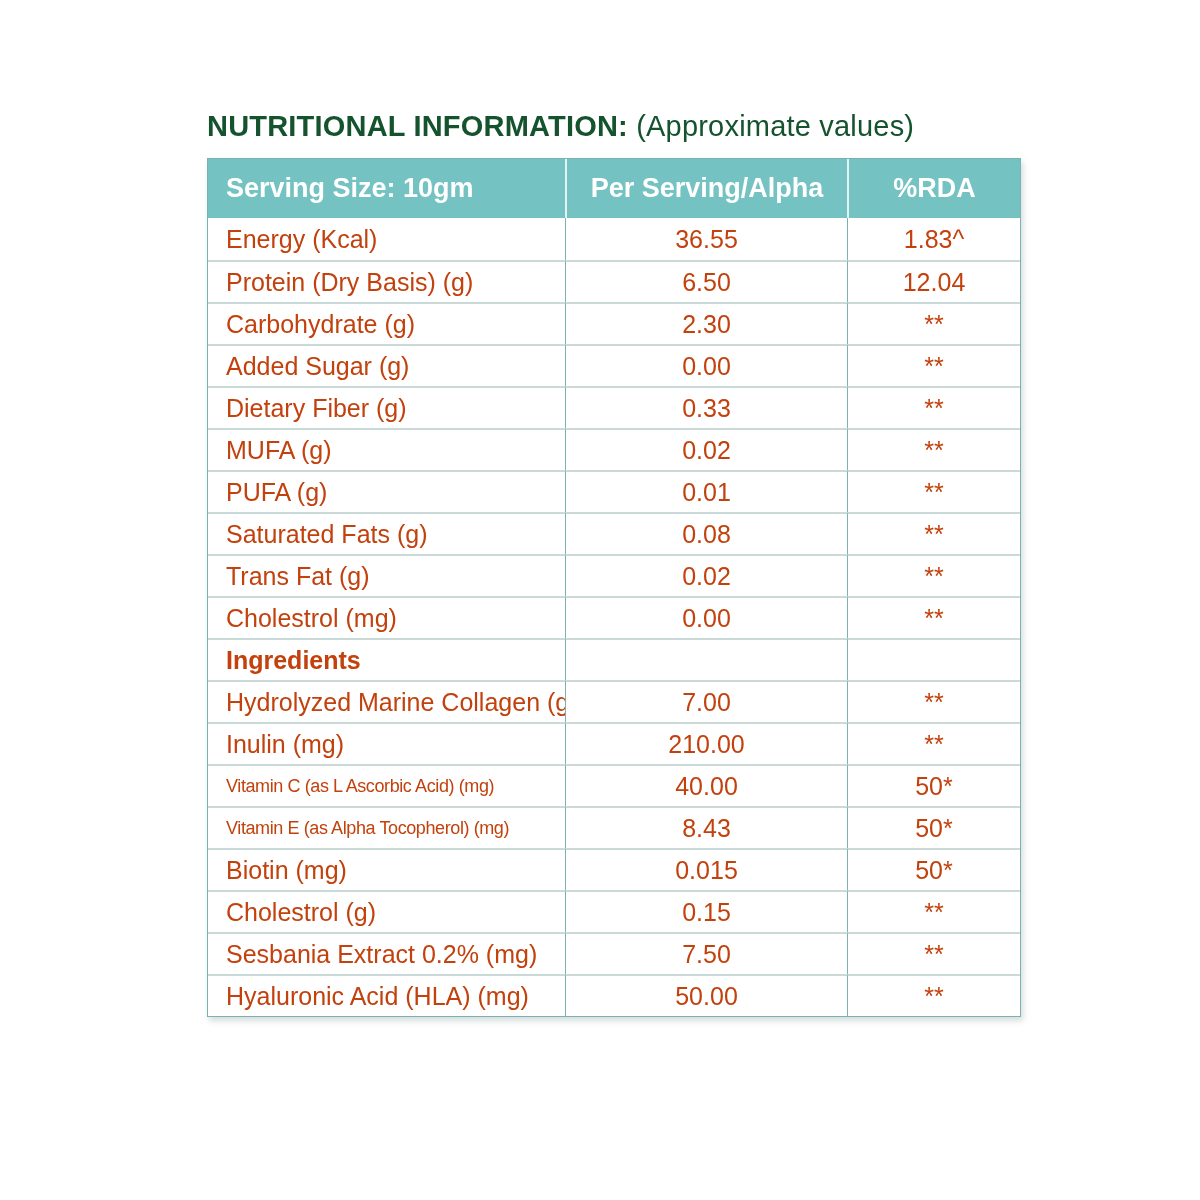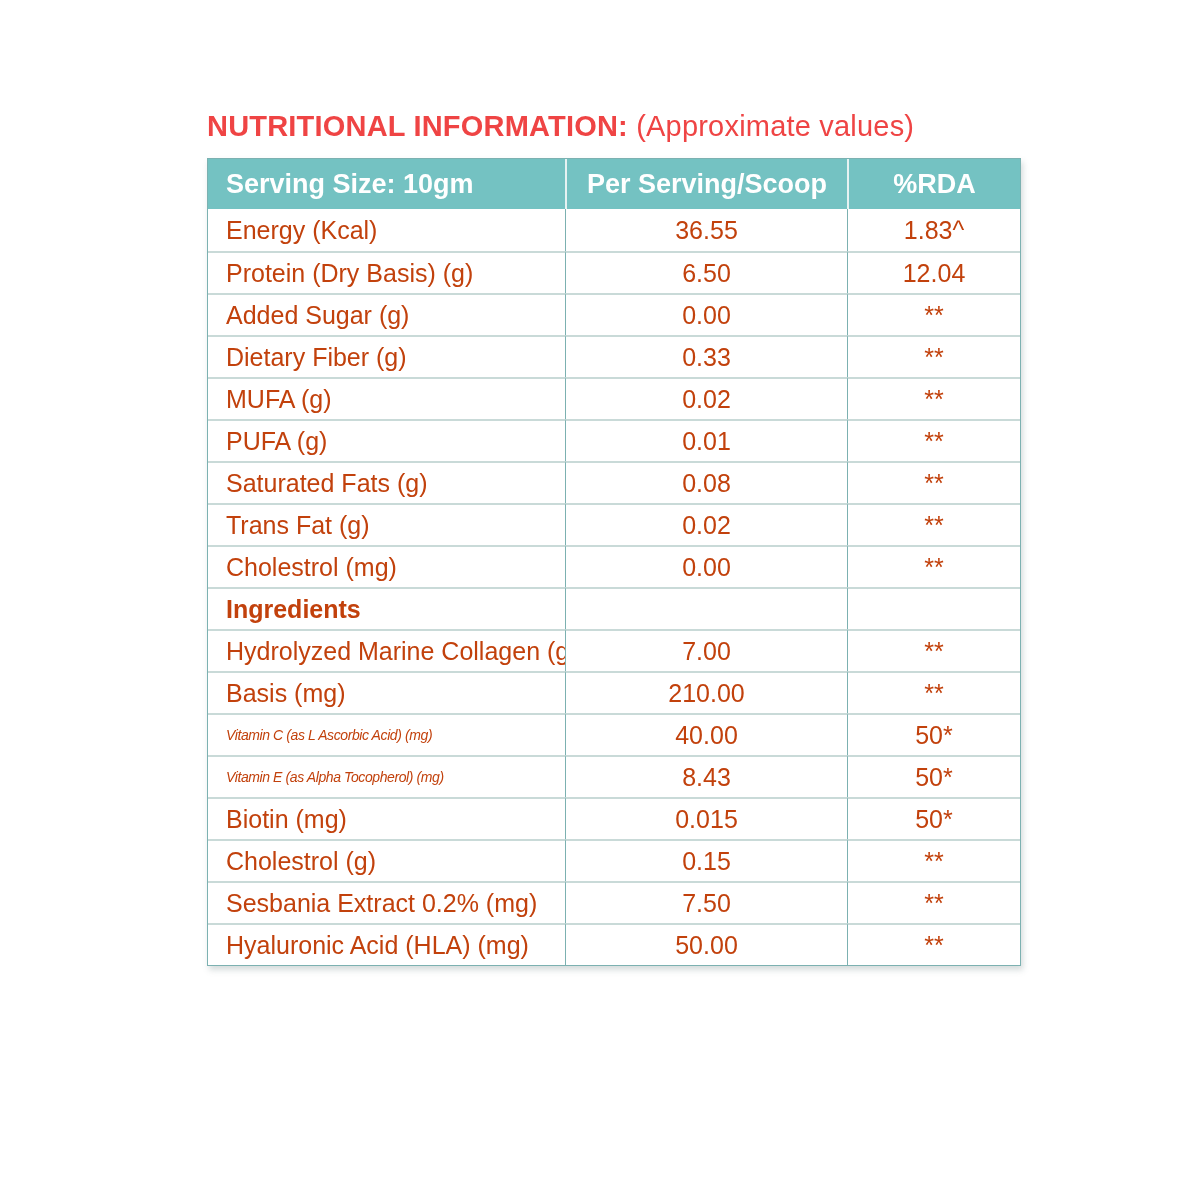--- a/index.html
+++ b/index.html
@@ -10,21 +10,21 @@
     position: relative;
     overflow: hidden;
   }
   .content {
     position: absolute;
     left: 207px;
     top: 110px;
     width: 812px;
   }
   .title {
-    color: #ef4444;
+    color: #14532d;
     font-size: 29px;
     letter-spacing: 0.2px;
     margin-bottom: 15px;
     white-space: nowrap;
   }
   .title-bold { font-weight: bold; }
   .title-normal { font-weight: normal; }
   table.nutrition-table {
     width: 812px;
     border-collapse: separate;
@@ -35,21 +35,21 @@
     background: #ffffff;
   }
   col.col-label { width: 357px; }
   col.col-value { width: 282px; }
   col.col-rda   { width: 173px; }
   thead th {
     background: #74c2c2;
     color: #ffffff;
     font-weight: bold;
     font-size: 27px;
-    height: 50px;
+    height: 59px;
     vertical-align: middle;
     text-align: center;
     border-left: 2px solid #e6f2f2;
   }
   thead th:first-child {
     border-left: none;
     text-align: left;
     padding-left: 18px;
   }
   tbody td {
@@ -66,58 +66,62 @@
   tbody td:first-child { border-left: none; }
   tbody td.label {
     text-align: left;
     padding-left: 18px;
   }
   tbody td.value, tbody td.rda {
     text-align: center;
   }
   tbody td.section { font-weight: bold; }
   tbody td.condensed {
-    font-size: 14px;
+    font-size: 18px;
     letter-spacing: -0.4px;
-    font-style: italic;
   }
 </style>
 </head>
 <body>
 
 <div class="content">
   <div class="title">
     <span class="title-bold">NUTRITIONAL INFORMATION:</span><span class="title-normal"> (Approximate values)</span>
   </div>
 
   <table class="nutrition-table">
     <colgroup>
       <col class="col-label">
       <col class="col-value">
       <col class="col-rda">
     </colgroup>
     <thead>
       <tr>
         <th>Serving Size: 10gm</th>
-        <th>Per Serving/Scoop</th>
+        <th>Per Serving/Alpha</th>
         <th>%RDA</th>
       </tr>
     </thead>
     <tbody id="table-body">
         <tr>
           <td class="label">Energy (Kcal)</td>
           <td class="value">36.55</td>
           <td class="rda">1.83^</td>
         </tr>
         <tr>
           <td class="label">Protein (Dry Basis) (g)</td>
           <td class="value">6.50</td>
           <td class="rda">12.04</td>
         </tr>
         <tr>
+          <td class="label">Carbohydrate (g)</td>
+          <td class="value">2.30</td>
+          <td class="rda">**</td>
+        </tr>
+        <tr>
           <td class="label">Added Sugar (g)</td>
           <td class="value">0.00</td>
           <td class="rda">**</td>
         </tr>
         <tr>
           <td class="label">Dietary Fiber (g)</td>
           <td class="value">0.33</td>
           <td class="rda">**</td>
         </tr>
         <tr>
@@ -149,21 +153,21 @@
           <td class="label section">Ingredients</td>
           <td class="value"></td>
           <td class="rda"></td>
         </tr>
         <tr>
           <td class="label">Hydrolyzed Marine Collagen (g)</td>
           <td class="value">7.00</td>
           <td class="rda">**</td>
         </tr>
         <tr>
-          <td class="label">Basis (mg)</td>
+          <td class="label">Inulin (mg)</td>
           <td class="value">210.00</td>
           <td class="rda">**</td>
         </tr>
         <tr>
           <td class="label condensed">Vitamin C (as L Ascorbic Acid) (mg)</td>
           <td class="value">40.00</td>
           <td class="rda">50*</td>
         </tr>
         <tr>
           <td class="label condensed">Vitamin E (as Alpha Tocopherol) (mg)</td>

